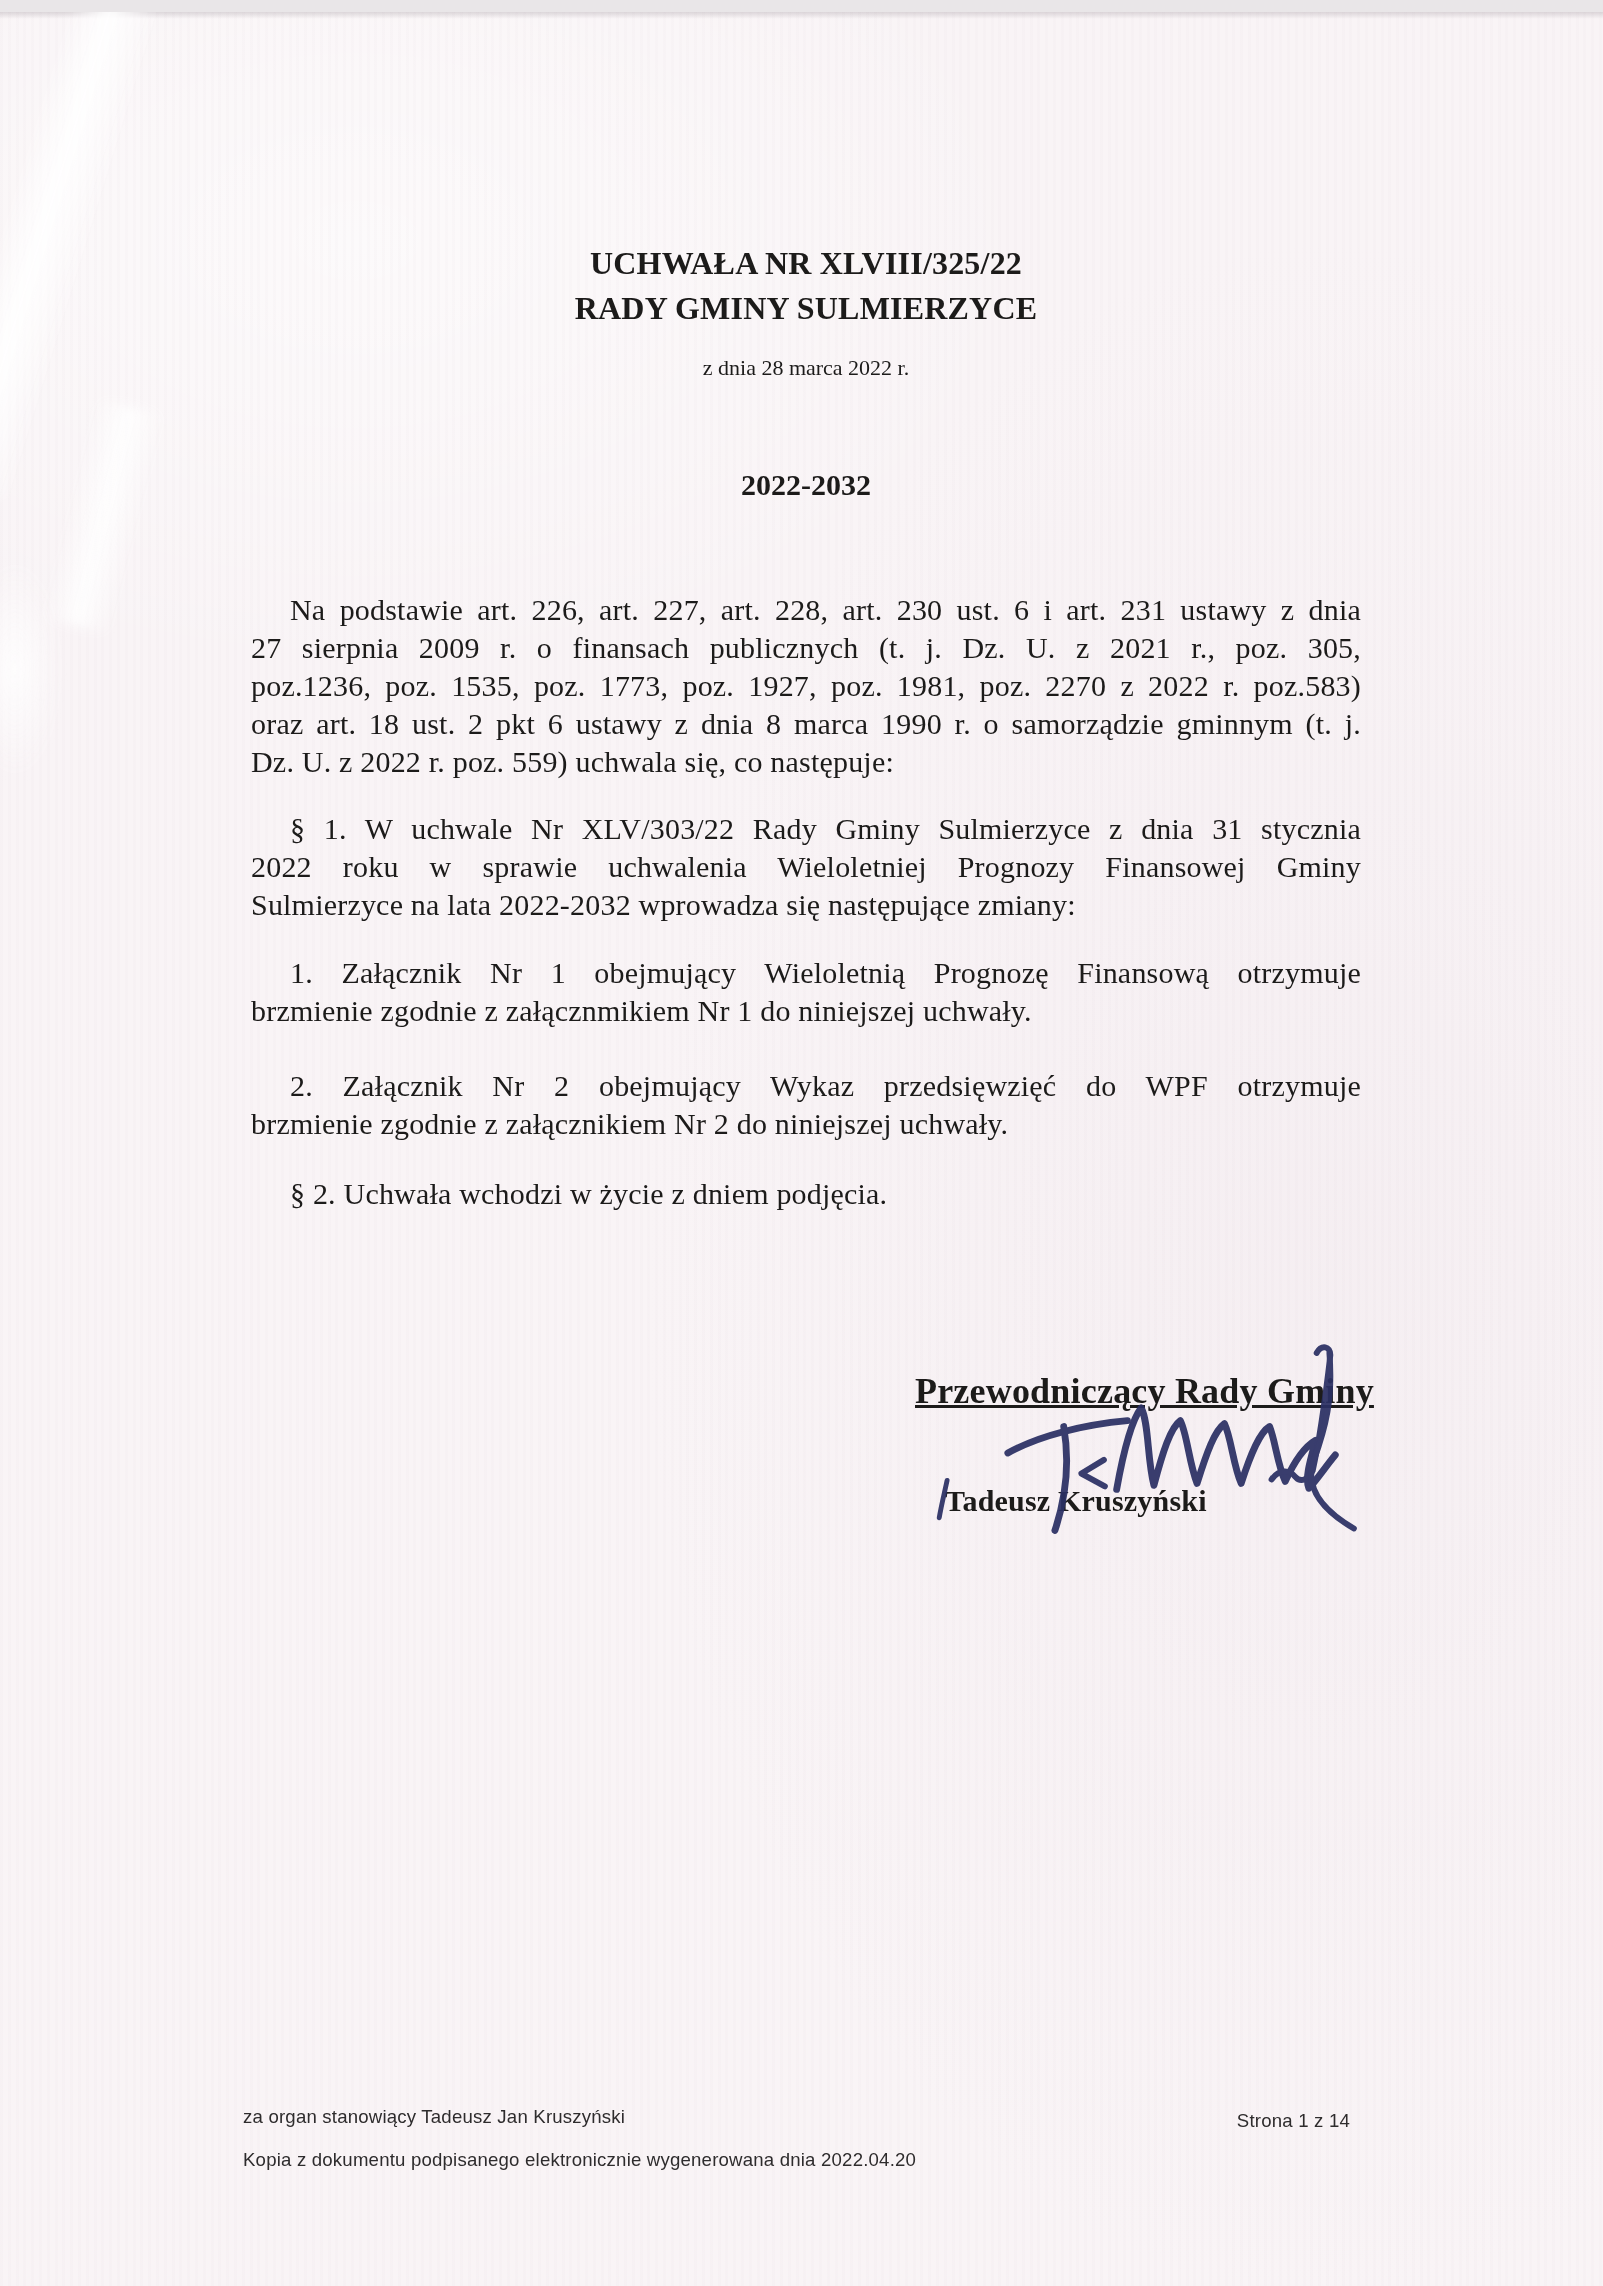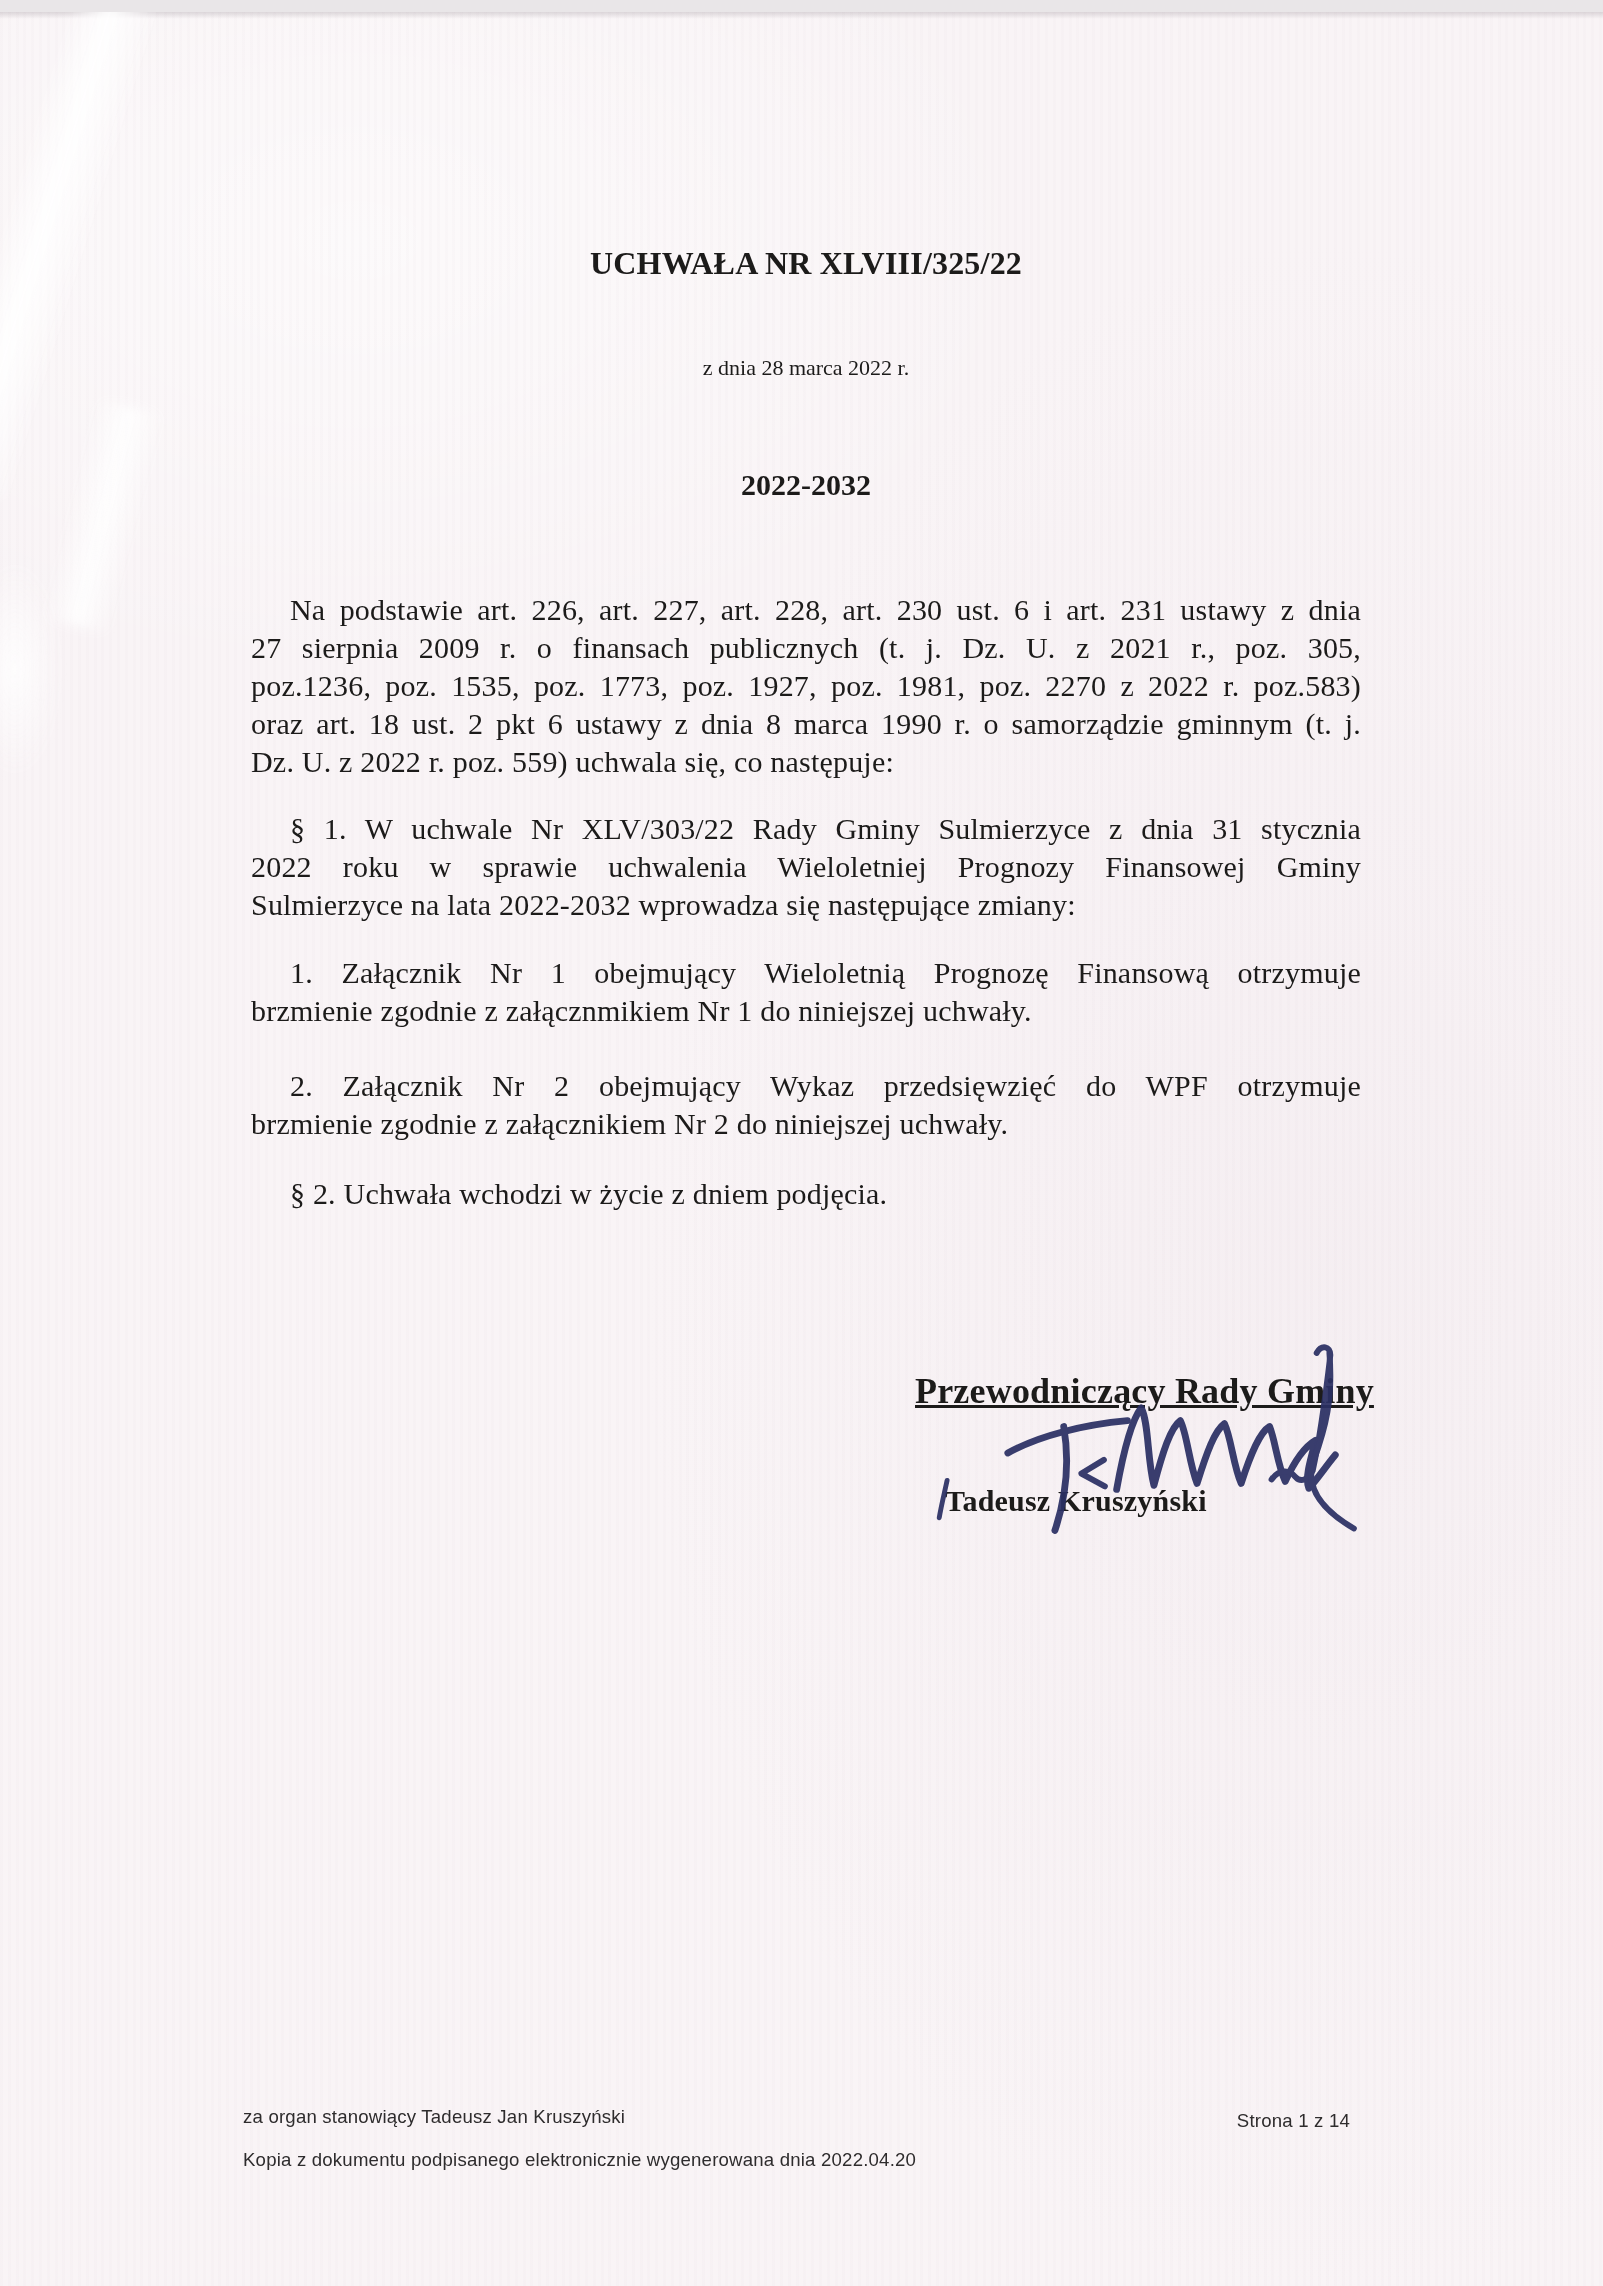--- a/index.html
+++ b/index.html
@@ -66,20 +66,21 @@
 <body>
 
 <div class="page">
 
   <div class="fold fold1"></div>
   <div class="fold fold2"></div>
   <div class="fold fold3"></div>
 
   <div class="abs centerblock doc-title">
     <div>UCHWAŁA NR XLVIII/325/22</div>
+    <div>RADY GMINY SULMIERZYCE</div>
   </div>
 
   <div class="abs centerblock doc-date">z dnia 28 marca 2022 r.</div>
 
   <div class="abs centerblock doc-subject">
     <div>2022-2032</div>
   </div>
 
   <div class="abs para" style="top:579px;">
     <div class="jline indent">Na podstawie art. 226, art. 227, art. 228, art. 230 ust. 6 i art. 231 ustawy z dnia</div>

